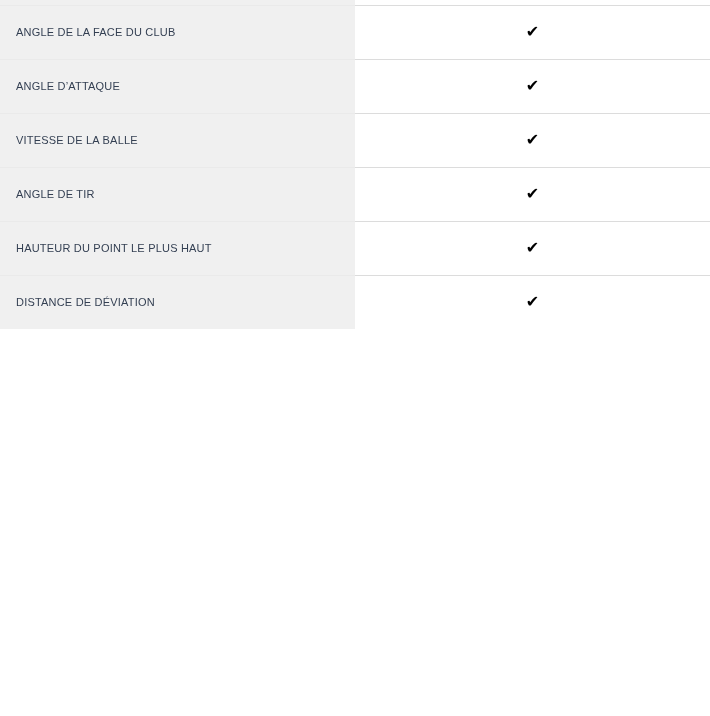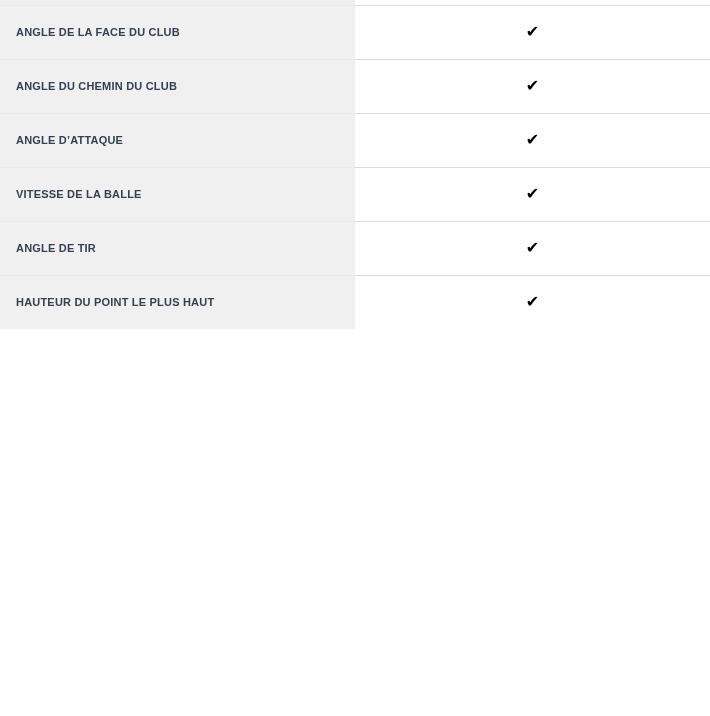--- a/index.html
+++ b/index.html
@@ -30,21 +30,21 @@
     width: 355px;
     background: #f0f0f0;
     border-top: 1px solid #eaeaea;
     padding: 0 16px;
     vertical-align: middle;
     box-sizing: border-box;
   }
   .cell-label .label-text {
     display: block;
     font-size: 11px;
-    font-weight: bold;
+    font-weight: normal;
     letter-spacing: 0.2px;
     color: #333f52;
     line-height: 14px;
     text-transform: uppercase;
     white-space: nowrap;
   }
 
   
   .cell-value {
     width: 355px;
@@ -89,28 +89,20 @@
 
     <tr class="spec-row">
       <td class="cell-label">
         <span class="label-text">ANGLE DE LA FACE DU CLUB</span>
       </td>
       <td class="cell-value">
         <span class="check-icon">✔</span>
       </td>
     </tr>
 
-    <tr class="spec-row">
-      <td class="cell-label">
-        <span class="label-text">ANGLE DU CHEMIN DU CLUB</span>
-      </td>
-      <td class="cell-value">
-        <span class="check-icon">✔</span>
-      </td>
-    </tr>
 
     <tr class="spec-row">
       <td class="cell-label">
         <span class="label-text">ANGLE D’ATTAQUE</span>
       </td>
       <td class="cell-value">
         <span class="check-icon">✔</span>
       </td>
     </tr>
 
@@ -140,15 +132,23 @@
         <span class="label-text">HAUTEUR DU POINT LE PLUS HAUT</span>
       </td>
       <td class="cell-value">
         <span class="check-icon">✔</span>
       </td>
     </tr>
 
 
 
 
+    <tr class="spec-row">
+      <td class="cell-label">
+        <span class="label-text">DISTANCE DE DÉVIATION</span>
+      </td>
+      <td class="cell-value">
+        <span class="check-icon">✔</span>
+      </td>
+    </tr>
 
   </tbody>
 </table>
 
 </body></html>

